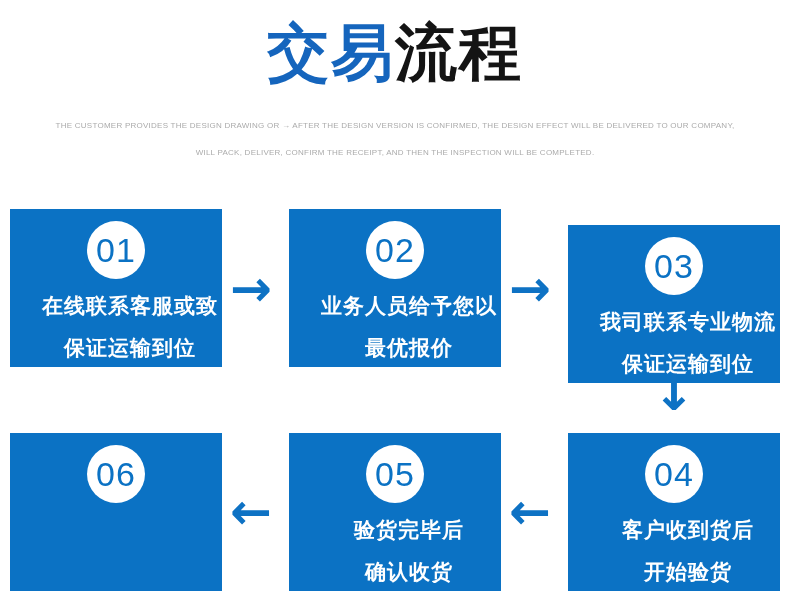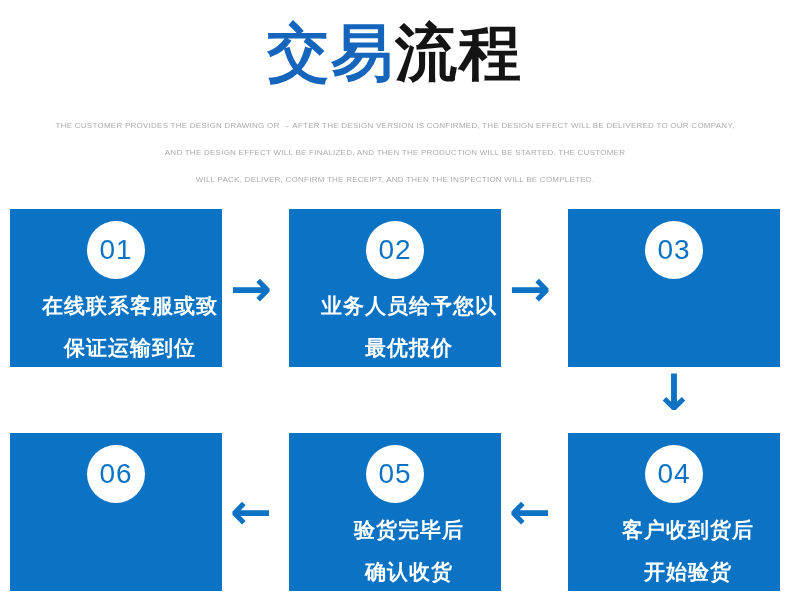--- a/index.html
+++ b/index.html
@@ -23,29 +23,29 @@
     letter-spacing:.25px;
   }
   .subtitle .sub-line{height:27px;line-height:27px;white-space:nowrap;}
   
   .box{
     position:absolute;width:212px;height:158px;
     background:#0b72c4;color:#ffffff;text-align:center;
   }
   .pos-b1{left:10px;top:209px;}
   .pos-b2{left:289px;top:209px;}
-  .pos-b3{left:568px;top:209px;}
+  .pos-b3{left:568px;top:225px;}
   .pos-b6{left:10px;top:433px;}
   .pos-b5{left:289px;top:433px;}
   .pos-b4{left:568px;top:433px;}
   .num-circle{
     width:58px;height:58px;border-radius:50%;
     background:#ffffff;color:#0b72c4;
     margin:12px auto 0 auto;
-    font-size:28px;line-height:58px;font-weight:normal;
+    font-size:34px;line-height:58px;font-weight:normal;
     letter-spacing:1px;
   }
   .box-text{
     margin-top:6px;font-size:21px;font-weight:bold;
     line-height:42px;letter-spacing:1px;margin-left:28px;
   }
   
   .arrow{
     position:absolute;color:#0e72c4;font-weight:bold;
     font-size:50px;line-height:1;
@@ -59,21 +59,20 @@
 </style>
 </head>
 <body>
 
 <div class="title">
   <span class="t-blue">交易</span><span class="t-black">流程</span>
 </div>
 
 <div class="subtitle">
   <div class="sub-line">THE CUSTOMER PROVIDES THE DESIGN DRAWING OR → AFTER THE DESIGN VERSION IS CONFIRMED, THE DESIGN EFFECT WILL BE DELIVERED TO OUR COMPANY,</div>
-  <div class="sub-line">AND THE DESIGN EFFECT WILL BE FINALIZED, AND THEN THE PRODUCTION WILL BE STARTED. THE CUSTOMER</div>
   <div class="sub-line">WILL PACK, DELIVER, CONFIRM THE RECEIPT, AND THEN THE INSPECTION WILL BE COMPLETED.</div>
 </div>
 
 <div class="box pos-b1">
   <div class="num-circle">01</div>
   <div class="box-text">
     <div>在线联系客服或致</div>
     <div>保证运输到位</div>
   </div>
 </div>
@@ -81,20 +80,24 @@
 <div class="box pos-b2">
   <div class="num-circle">02</div>
   <div class="box-text">
     <div>业务人员给予您以</div>
     <div>最优报价</div>
   </div>
 </div>
 
 <div class="box pos-b3">
   <div class="num-circle">03</div>
+  <div class="box-text">
+    <div>我司联系专业物流</div>
+    <div>保证运输到位</div>
+  </div>
 </div>
 
 <div class="box pos-b6">
   <div class="num-circle">06</div>
 </div>
 
 <div class="box pos-b5">
   <div class="num-circle">05</div>
   <div class="box-text">
     <div>验货完毕后</div>

